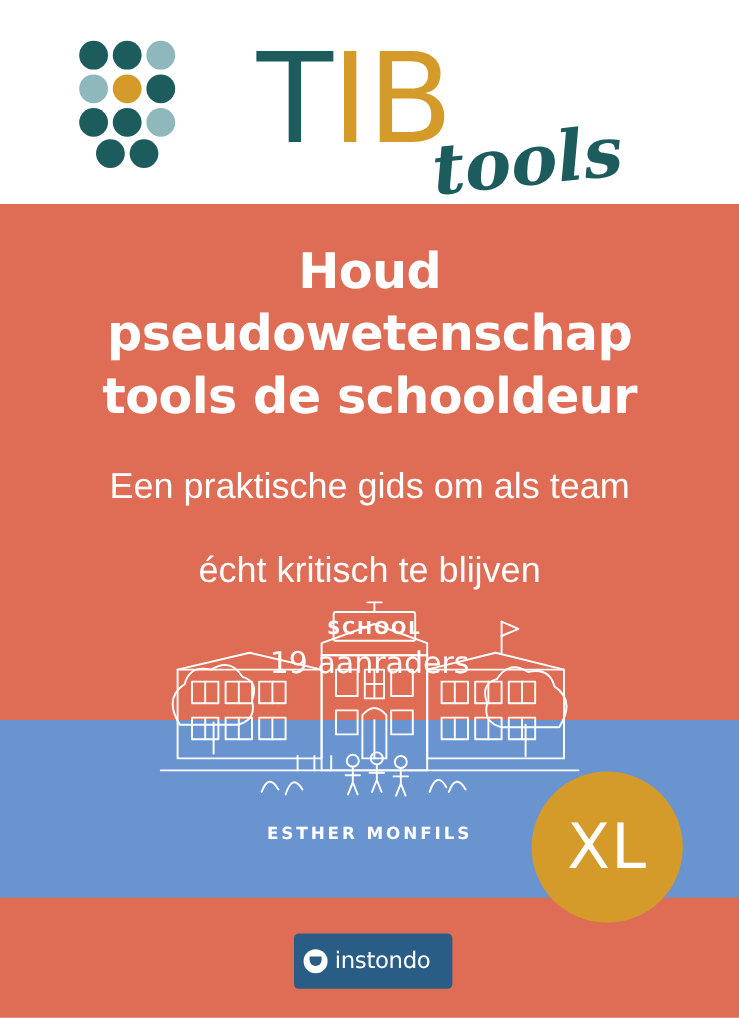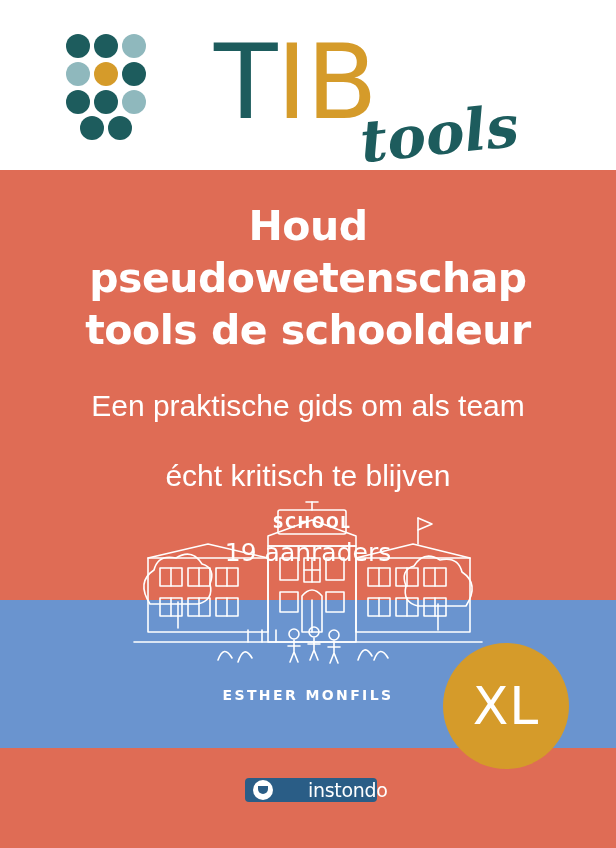--- a/index.html
+++ b/index.html
@@ -159,28 +159,27 @@
     font-size: 52px;
     letter-spacing: 1px;
   }
 
   
   .publisher {
     position: absolute;
     left: 245px;
     top: 778px;
     width: 132px;
-    height: 24px;
+    height: 46px;
     background: #2a5d86;
     border-radius: 4px;
     display: flex;
     align-items: center;
     padding-left: 8px;
     box-sizing: border-box;
-    gap: 29px;
   }
   .publisher-mark {
     width: 20px;
     height: 20px;
     border-radius: 50%;
     background: #ffffff;
     margin-right: 6px;
     flex: 0 0 auto;
     position: relative;
   }

